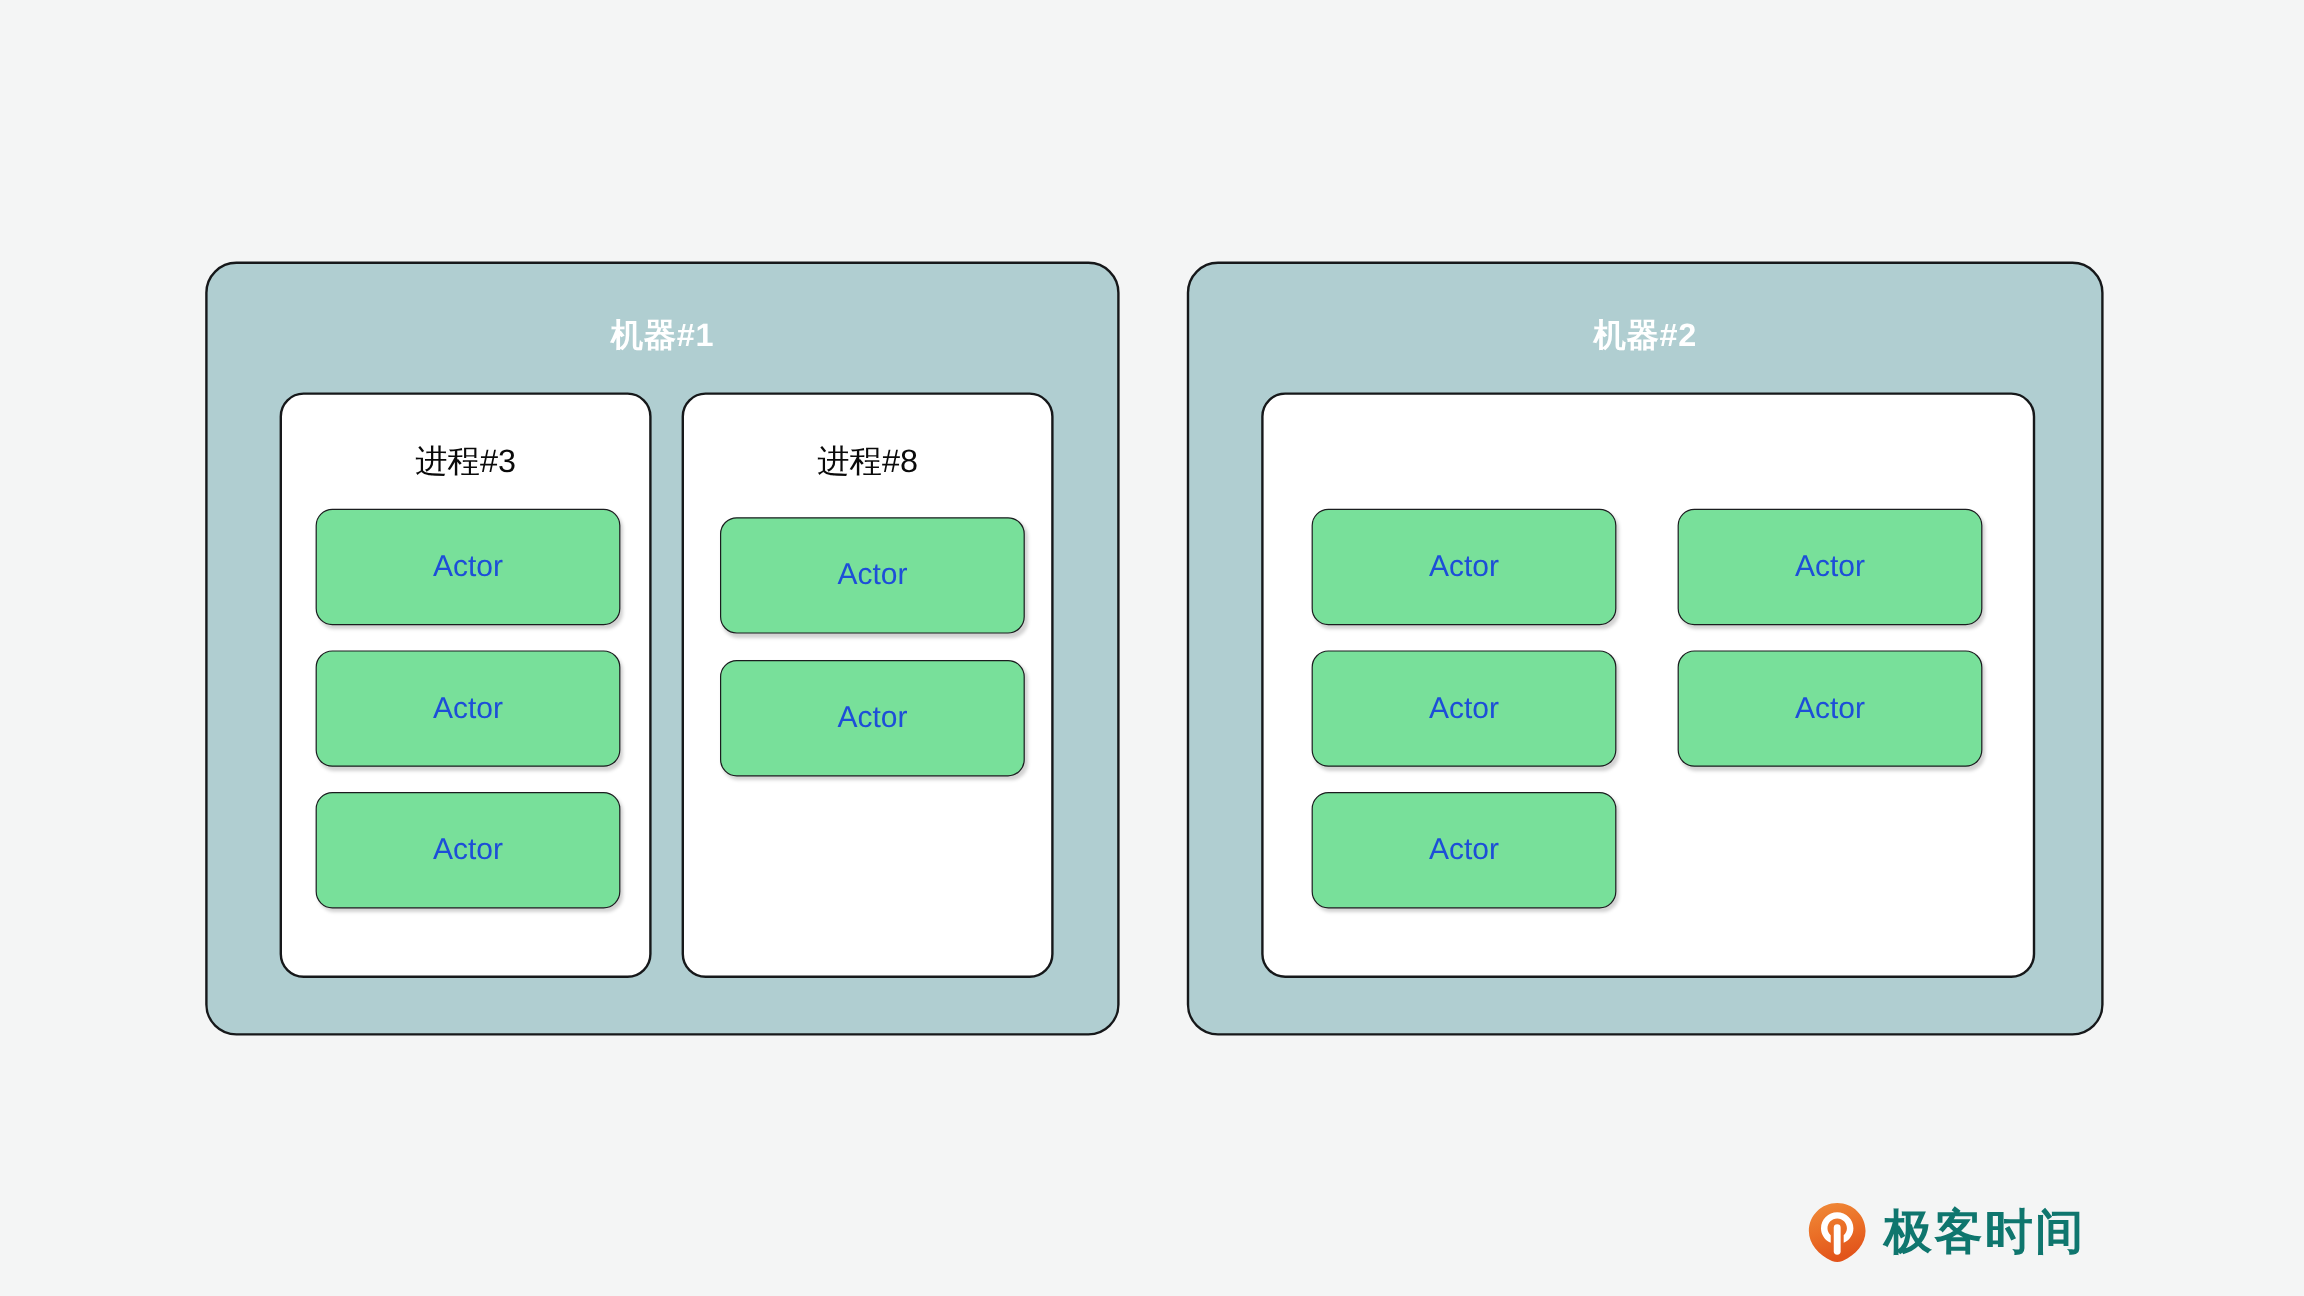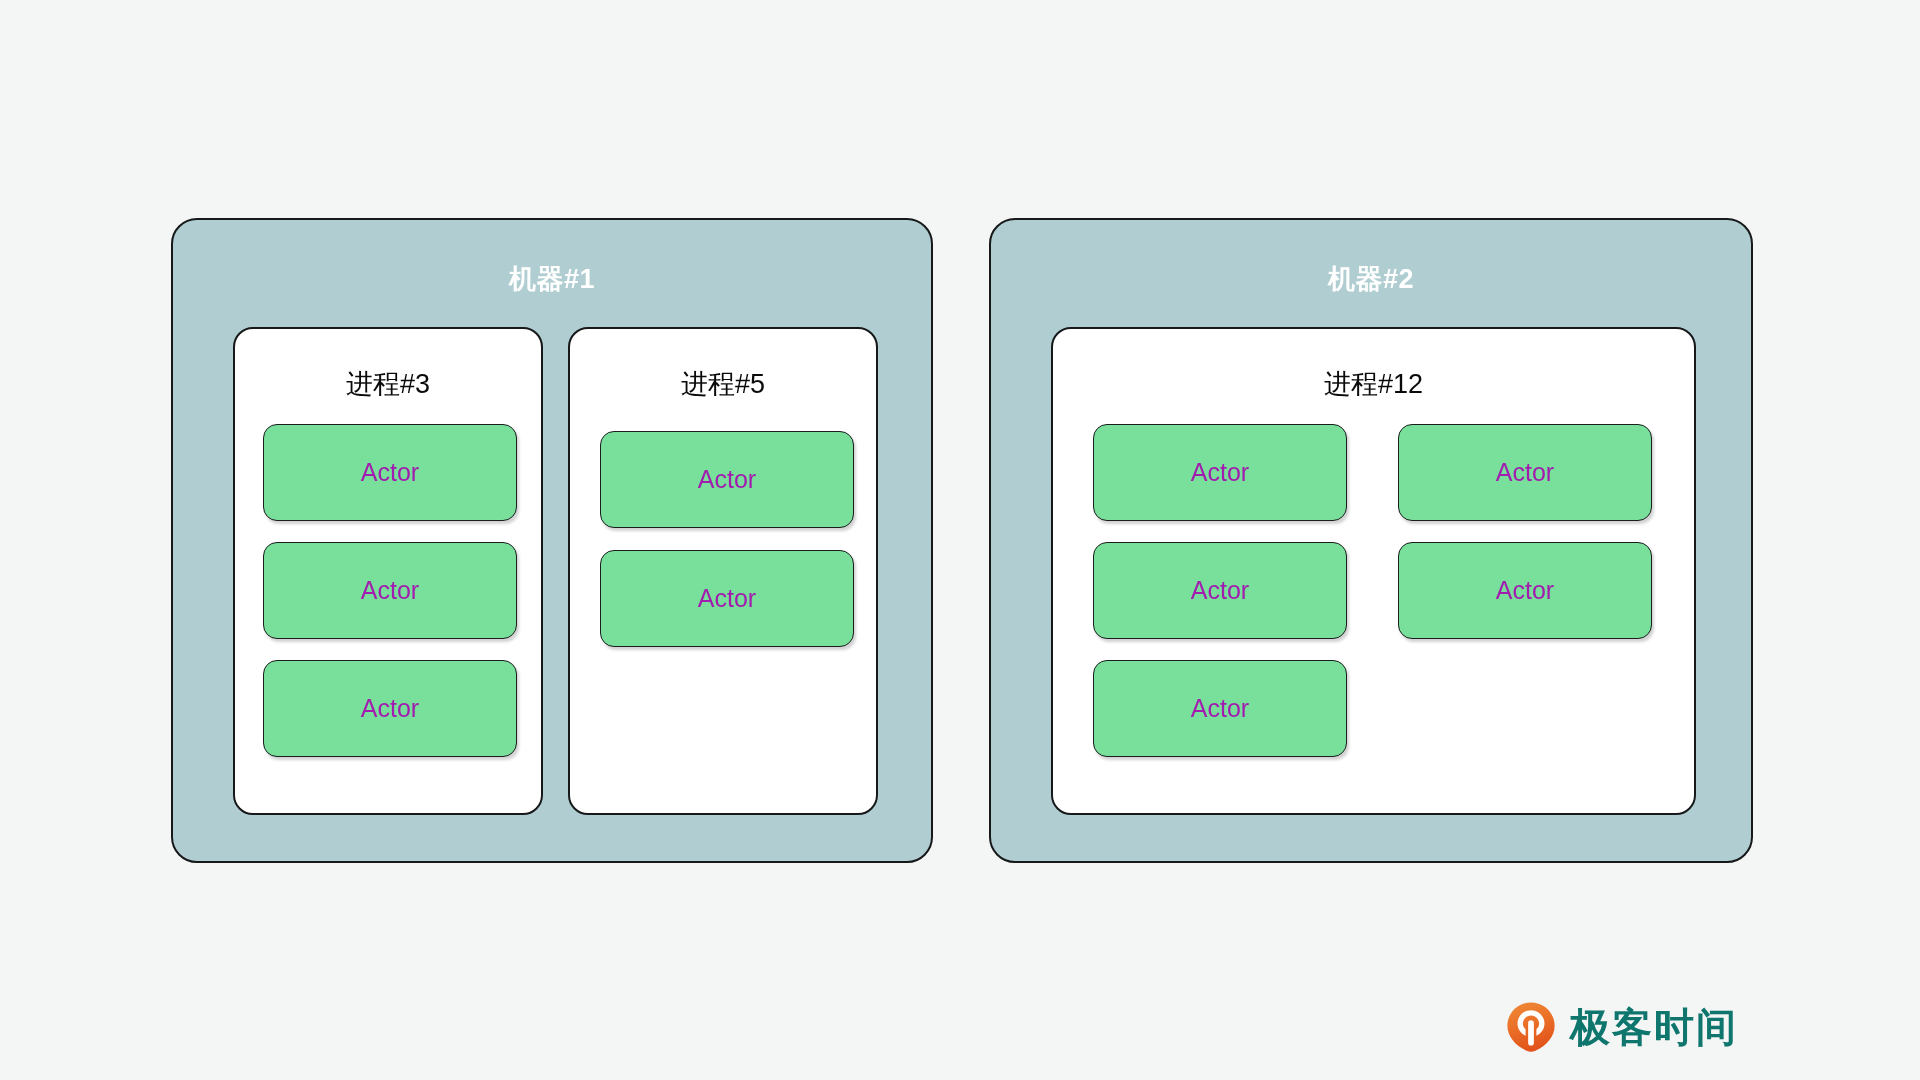--- a/index.html
+++ b/index.html
@@ -79,21 +79,21 @@
   .actor {
     position: absolute;
     background: #78e09a;
     border: 1.6px solid #1b1d1f;
     border-radius: 14px;
     box-sizing: border-box;
     box-shadow: 2px 3px 3px rgba(0,0,0,0.18);
     display: flex;
     align-items: center;
     justify-content: center;
-    color: #a21caf;
+    color: #1d4ed8;
     font-size: 25px;
     line-height: 1;
     user-select: none;
   }
 
   
   #p3-a1 { left: 28px; top: 95px;  width: 254px; height: 97px; }
   #p3-a2 { left: 28px; top: 213px; width: 254px; height: 97px; }
   #p3-a3 { left: 28px; top: 331px; width: 254px; height: 97px; }
 
@@ -141,32 +141,31 @@
 
     <div class="process" id="process-3">
       <div class="process-title">进程#3</div>
 
       <div class="actor" id="p3-a1">Actor</div>
       <div class="actor" id="p3-a2">Actor</div>
       <div class="actor" id="p3-a3">Actor</div>
     </div>
 
     <div class="process" id="process-5">
-      <div class="process-title">进程#5</div>
+      <div class="process-title">进程#8</div>
 
       <div class="actor" id="p5-a1">Actor</div>
       <div class="actor" id="p5-a2">Actor</div>
     </div>
   </div>
 
   <div class="machine" id="machine-2">
     <div class="machine-title">机器#2</div>
 
     <div class="process" id="process-12">
-      <div class="process-title">进程#12</div>
 
       <div class="actor" id="p12-a1">Actor</div>
       <div class="actor" id="p12-a2">Actor</div>
       <div class="actor" id="p12-a3">Actor</div>
       <div class="actor" id="p12-a4">Actor</div>
       <div class="actor" id="p12-a5">Actor</div>
     </div>
   </div>
 
   <div id="brand">

